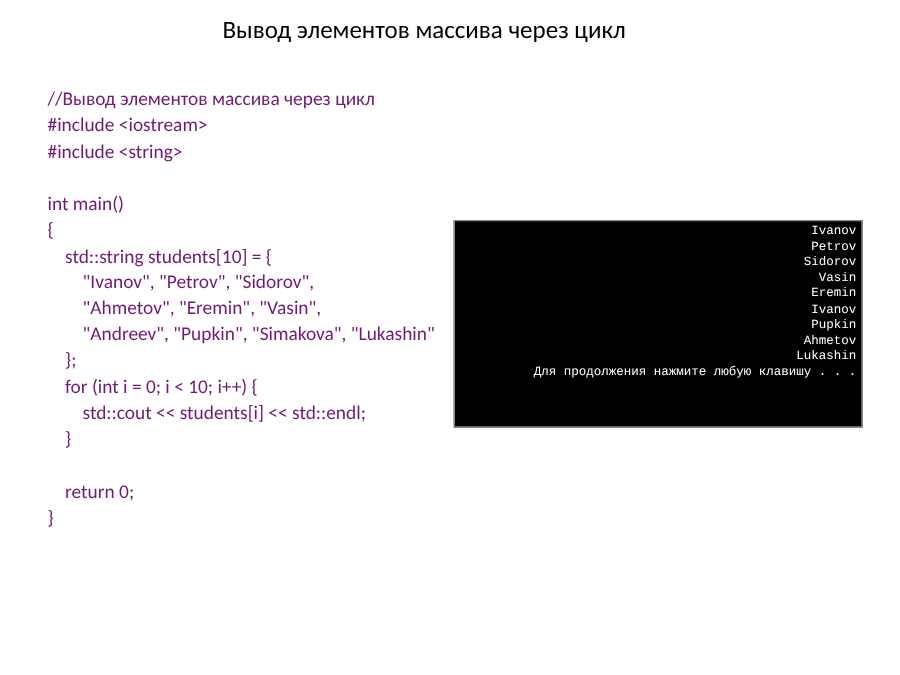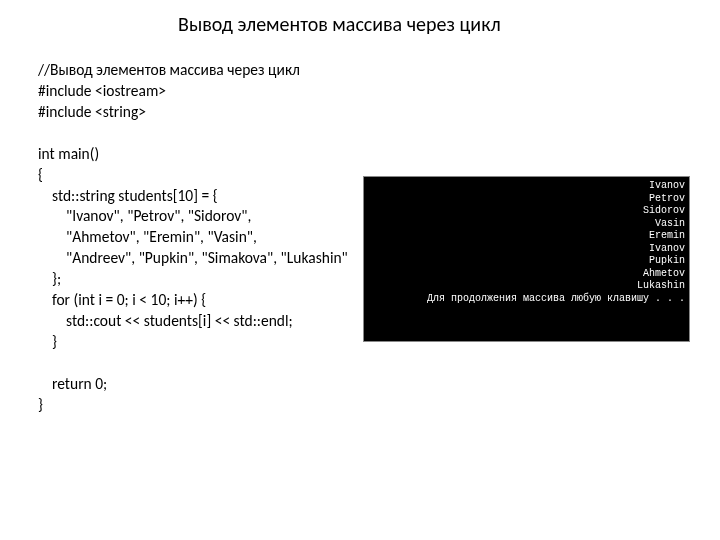--- a/index.html
+++ b/index.html
@@ -18,24 +18,24 @@
       top: 12px;
       width: 340px;
       font-size: 20px;
       font-weight: normal;
       color: #000;
       line-height: 1.2;
     }
     .code-block {
       position: absolute;
       left: 38px;
-      top: 60px;
+      top: 70px;
       width: 320px;
       font-size: 15.5px;
-      color: #000000;
+      color: #701a75;
       line-height: 1.35;
       white-space: pre-wrap;
       font-family: Calibri, Arial, sans-serif;
     }
     .console {
       position: absolute;
       left: 363px;
       top: 176px;
       width: 327px;
       height: 166px;
@@ -81,14 +81,14 @@
 <div class="console">
   <div class="console-line">Ivanov</div>
   <div class="console-line">Petrov</div>
   <div class="console-line">Sidorov</div>
   <div class="console-line">Vasin</div>
   <div class="console-line">Eremin</div>
   <div class="console-line">Ivanov</div>
   <div class="console-line">Pupkin</div>
   <div class="console-line">Ahmetov</div>
   <div class="console-line">Lukashin</div>
-  <div class="console-line">Для продолжения массива любую клавишу . . .</div>
+  <div class="console-line">Для продолжения нажмите любую клавишу . . .</div>
 </div>
 
 </body></html>

